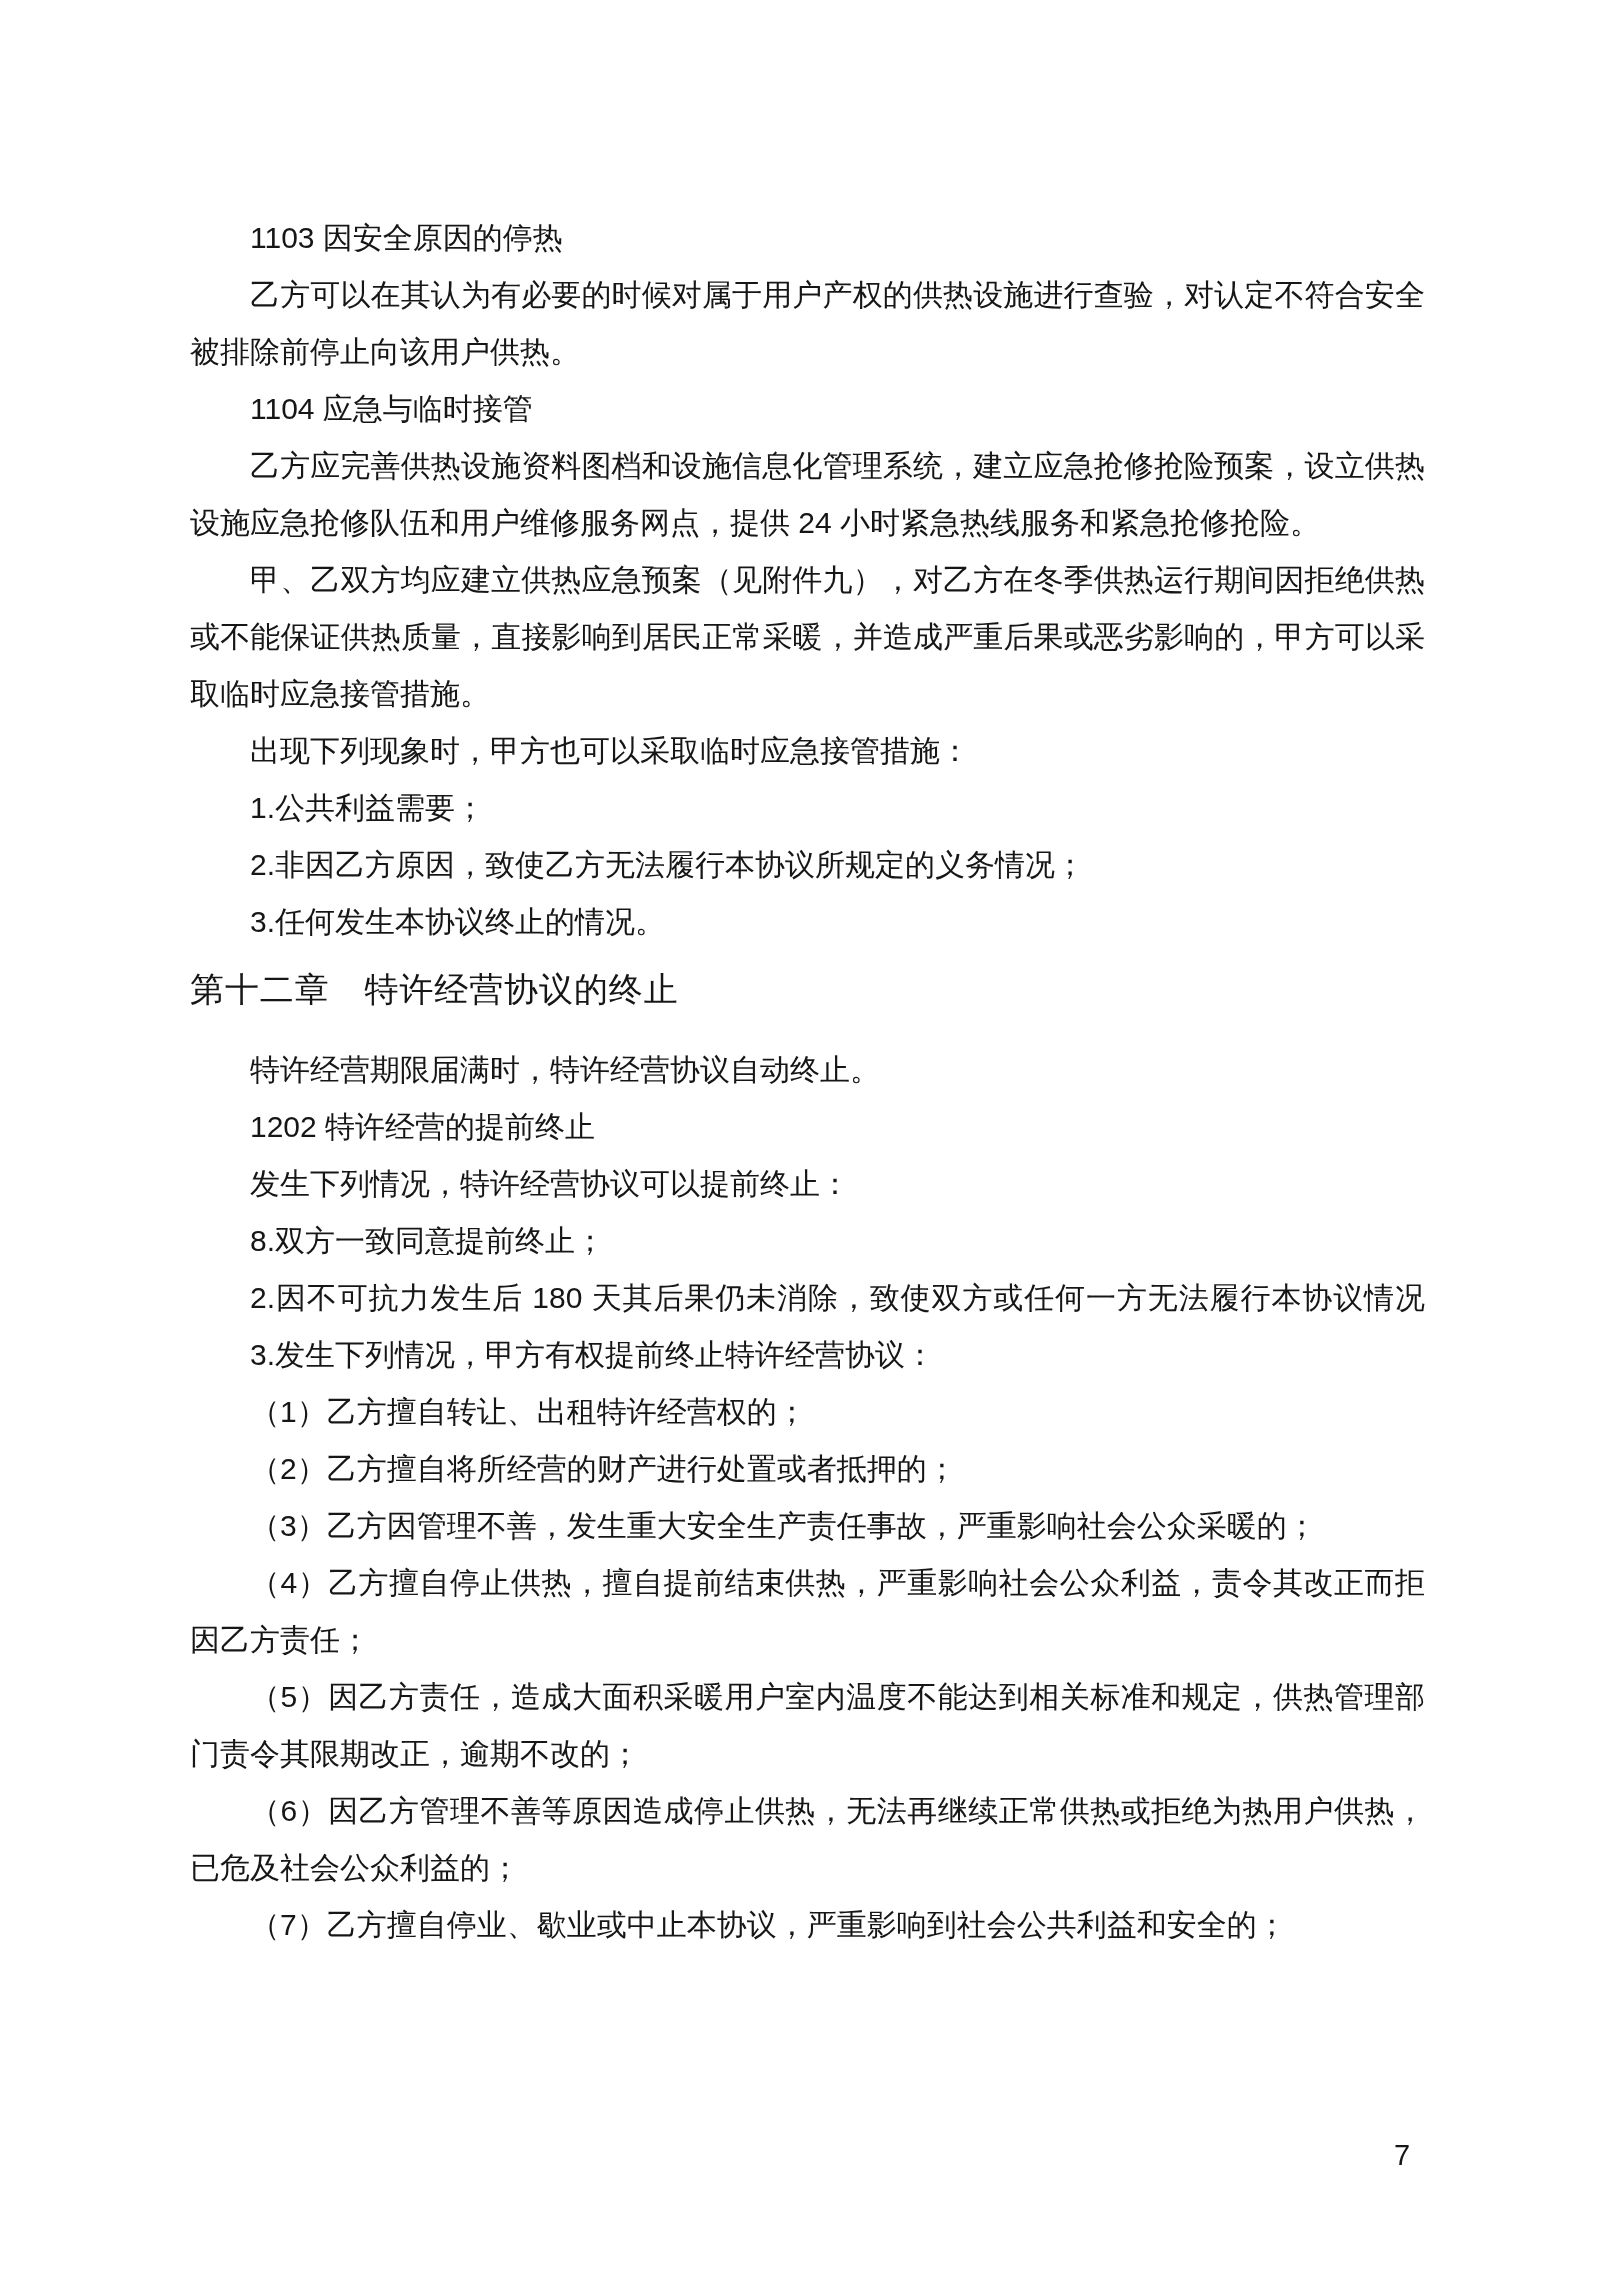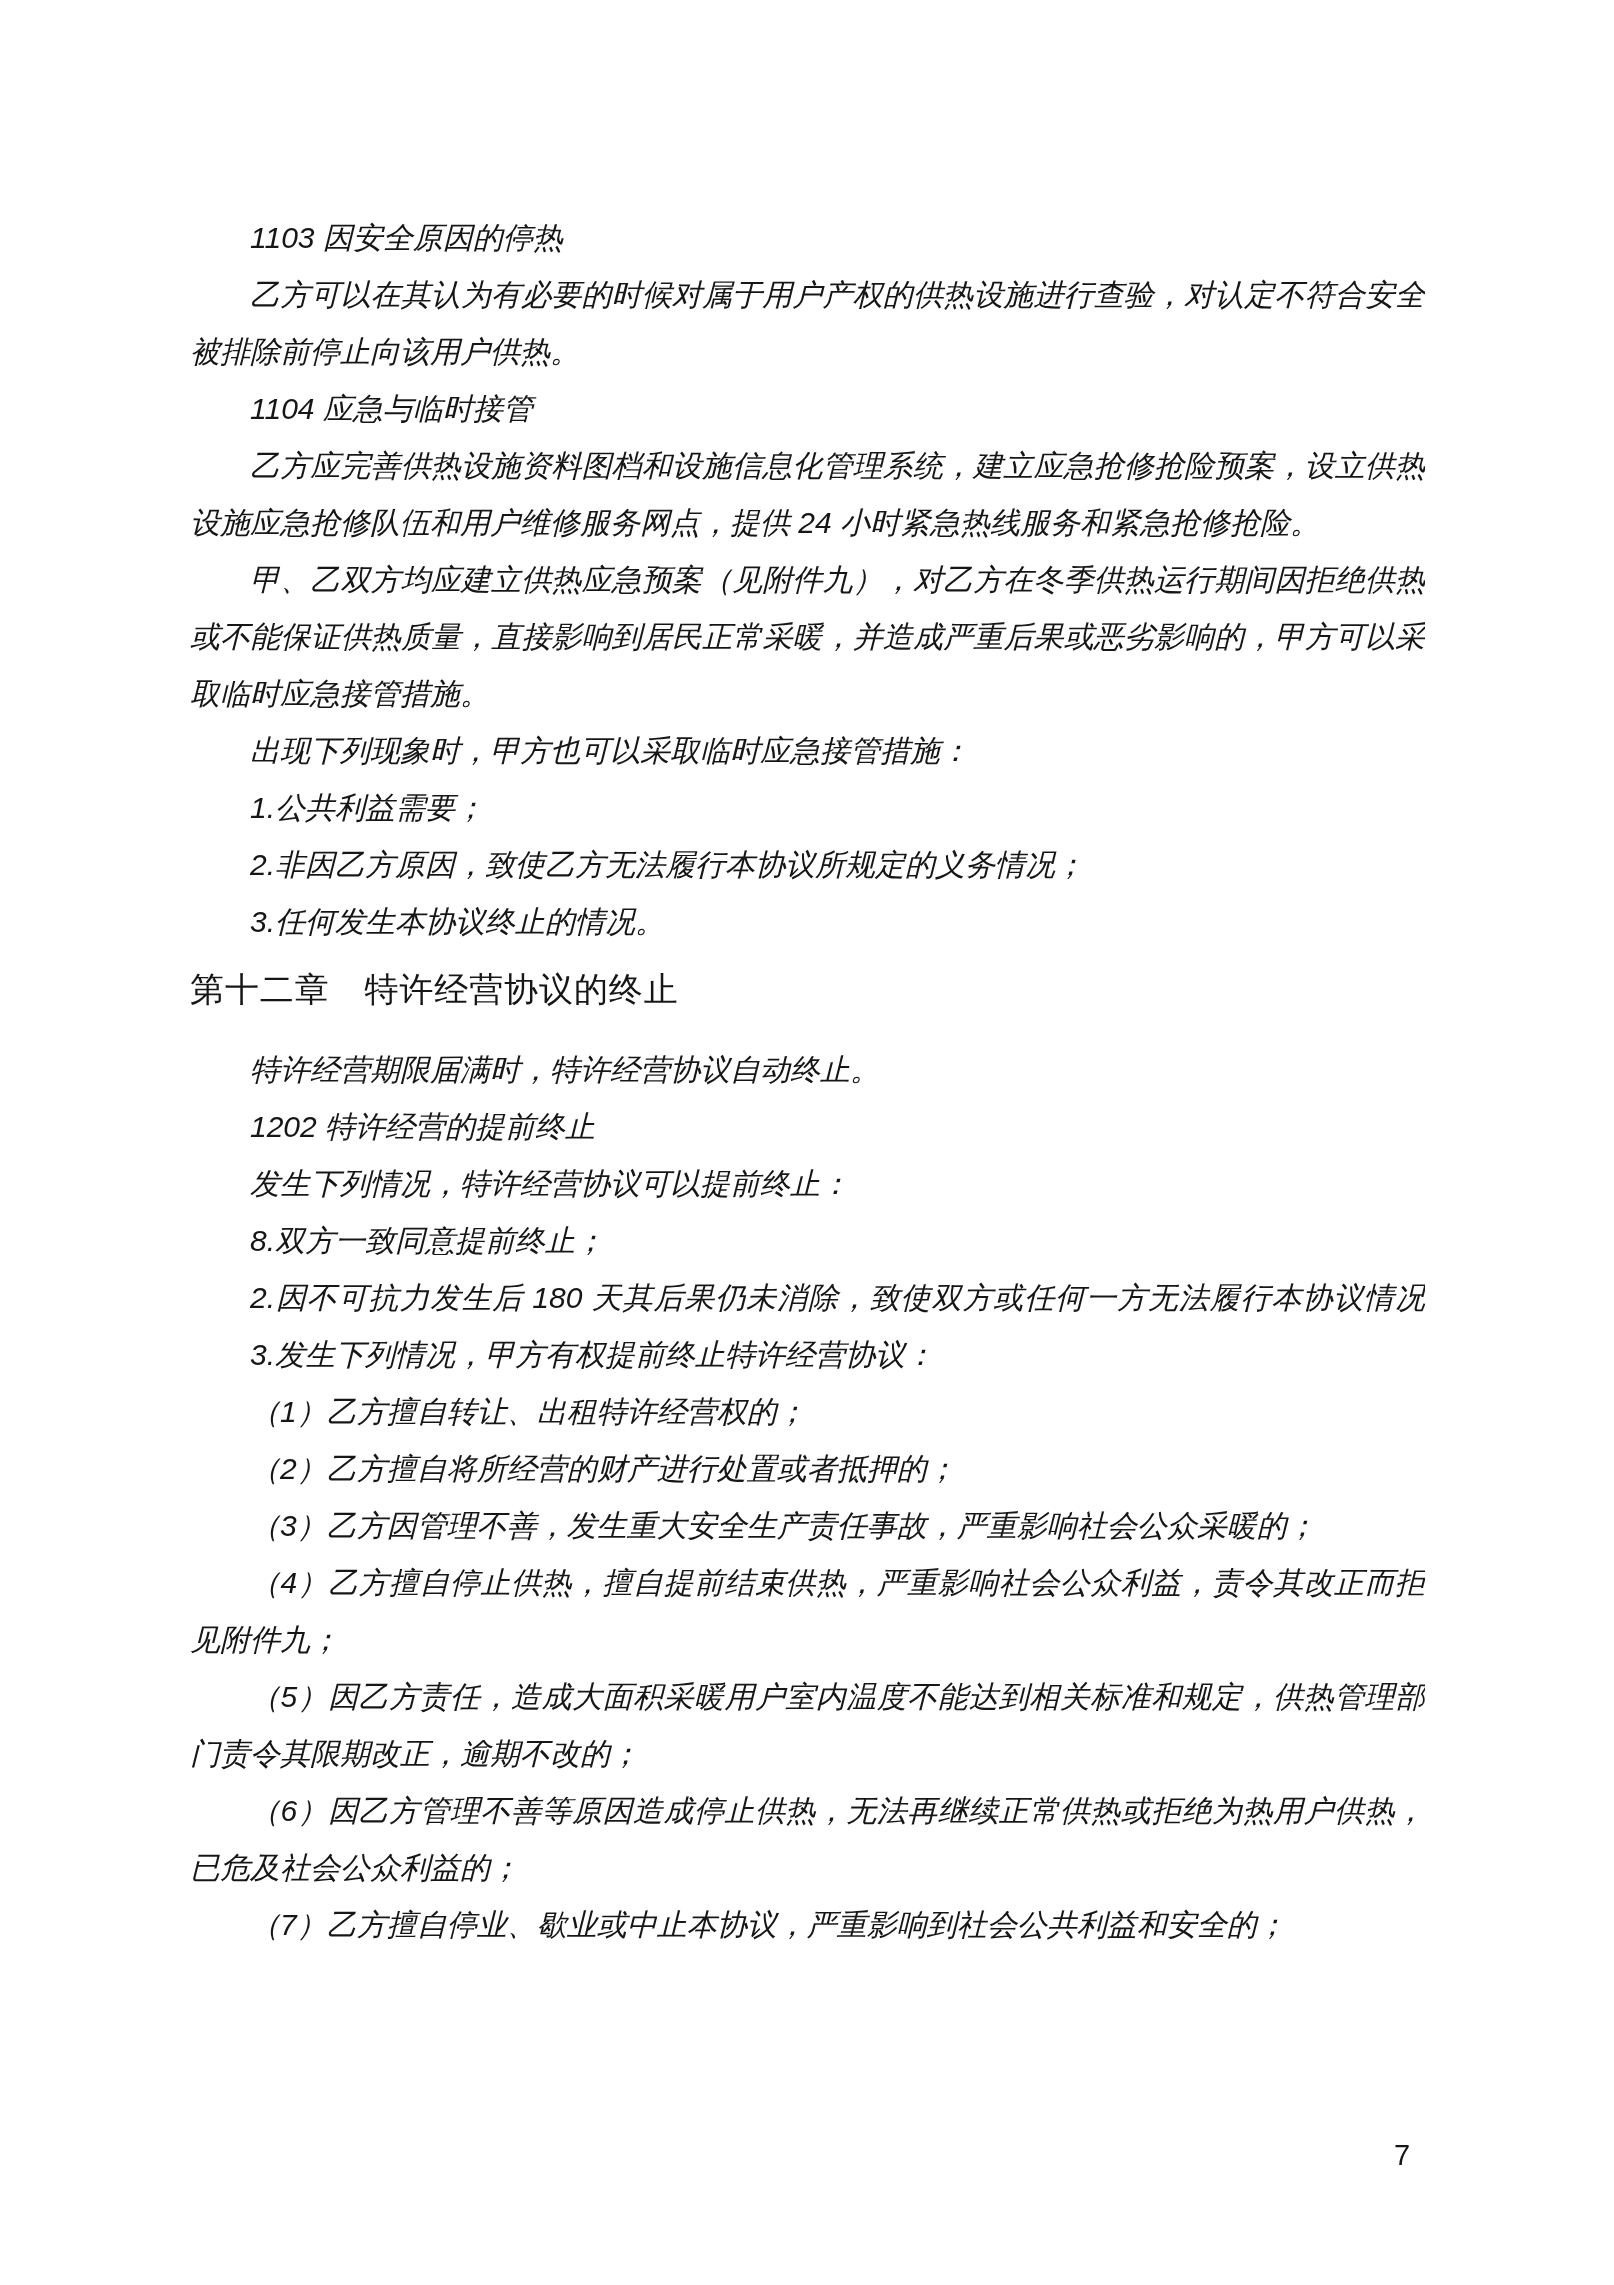--- a/index.html
+++ b/index.html
@@ -17,21 +17,20 @@
     left: 190px;
     top: 209px;
     width: 1235px;
   }
   .line {
     height: 57px;
     line-height: 57px;
     font-size: 30px;
     overflow: hidden;
     white-space: nowrap;
-    font-style: italic;
   }
   .line.indent { text-indent: 60px; }
   .line.justify {
     white-space: normal;
     text-align: justify;
     text-align-last: justify;
   }
   .heading-line {
     height: 57px;
     line-height: 57px;
@@ -76,21 +75,21 @@
       <div class="line indent">特许经营期限届满时，特许经营协议自动终止。</div>
       <div class="line indent">1202 特许经营的提前终止</div>
       <div class="line indent">发生下列情况，特许经营协议可以提前终止：</div>
       <div class="line indent">8.双方一致同意提前终止；</div>
       <div class="line indent justify">2.因不可抗力发生后 180 天其后果仍未消除，致使双方或任何一方无法履行本协议情况的；</div>
       <div class="line indent">3.发生下列情况，甲方有权提前终止特许经营协议：</div>
       <div class="line indent">（1）乙方擅自转让、出租特许经营权的；</div>
       <div class="line indent">（2）乙方擅自将所经营的财产进行处置或者抵押的；</div>
       <div class="line indent">（3）乙方因管理不善，发生重大安全生产责任事故，严重影响社会公众采暖的；</div>
       <div class="line indent justify">（4）乙方擅自停止供热，擅自提前结束供热，严重影响社会公众利益，责令其改正而拒</div>
-      <div class="line">见附件九；</div>
+      <div class="line">因乙方责任；</div>
       <div class="line indent justify">（5）因乙方责任，造成大面积采暖用户室内温度不能达到相关标准和规定，供热管理部</div>
       <div class="line">门责令其限期改正，逾期不改的；</div>
       <div class="line indent justify">（6）因乙方管理不善等原因造成停止供热，无法再继续正常供热或拒绝为热用户供热，</div>
       <div class="line">已危及社会公众利益的；</div>
       <div class="line indent">（7）乙方擅自停业、歇业或中止本协议，严重影响到社会公共利益和安全的；</div>
     </div>
 </div>
 
 <div class="page-num">7</div>
 

